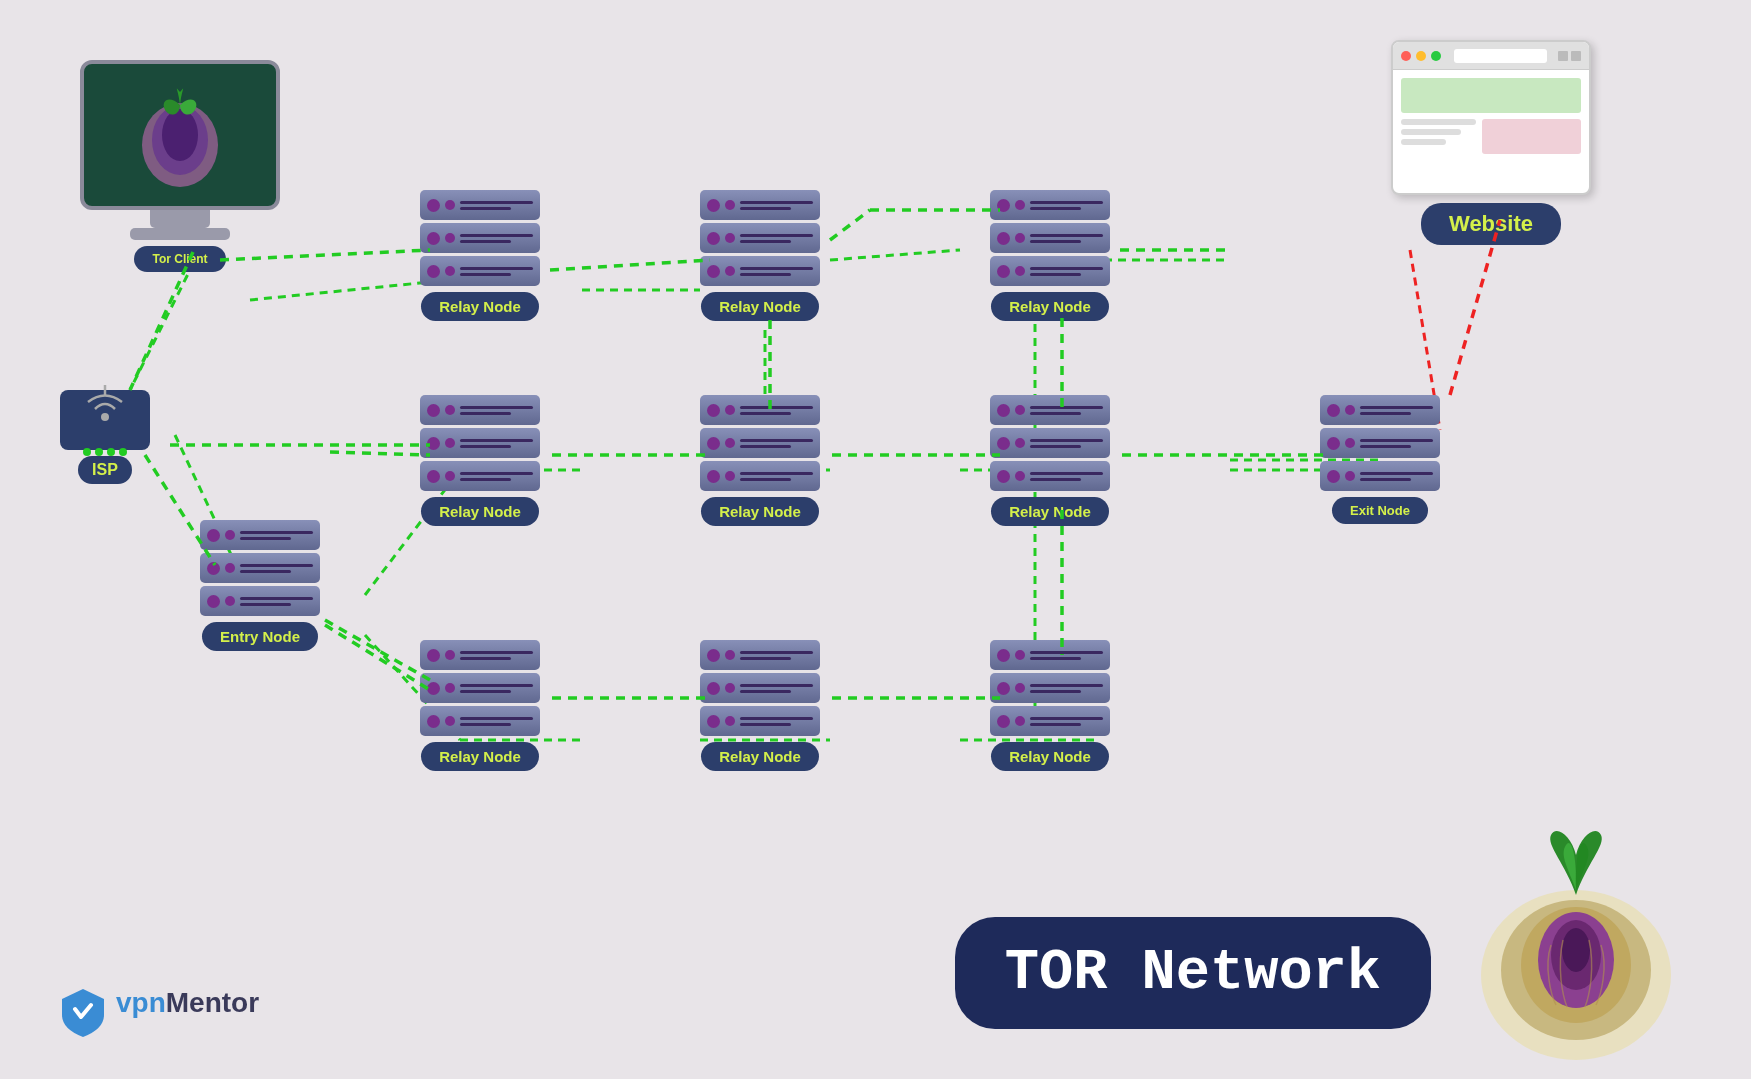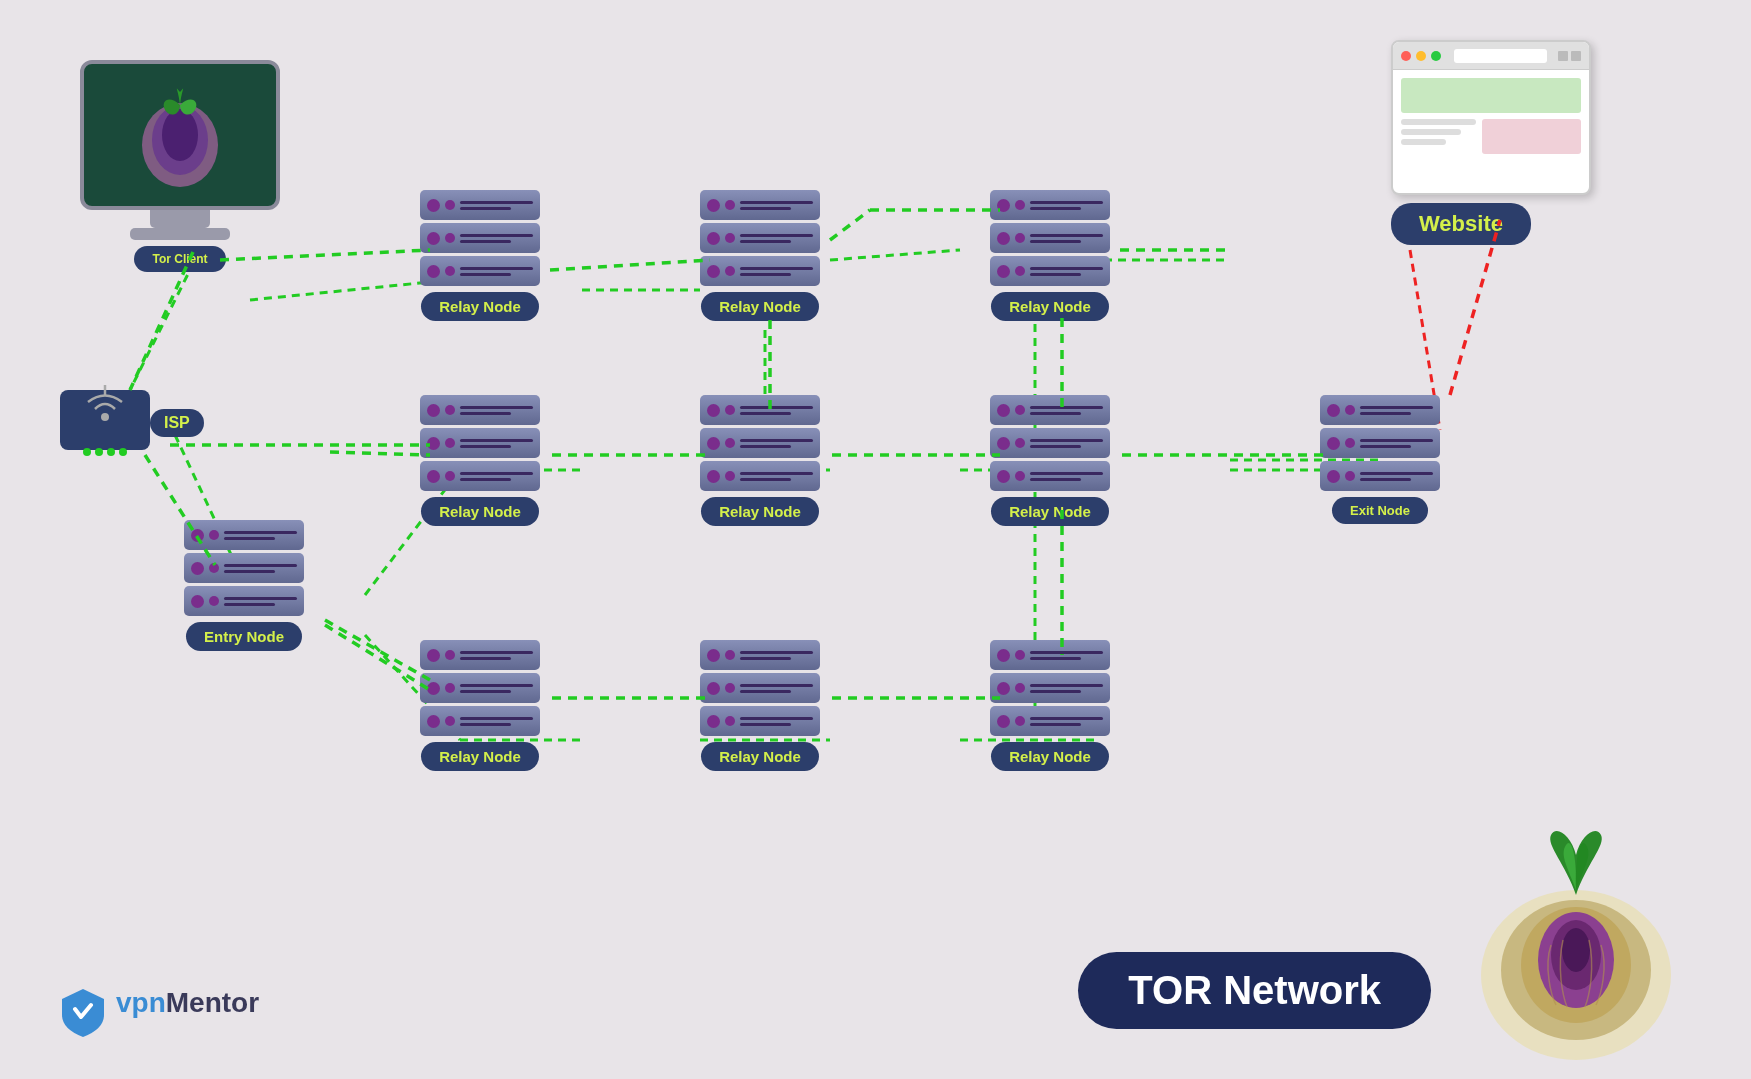--- a/index.html
+++ b/index.html
@@ -67,21 +67,21 @@
       background: #9a9aaa;
       border-radius: 5px;
     }
 
     
     .isp-router {
       position: absolute;
       top: 390px;
       left: 60px;
       display: flex;
-      flex-direction: row;
+      flex-direction: column;
       align-items: center;
     }
 
     .router-icon {
       width: 90px;
       height: 60px;
       background: #2c3e6b;
       border-radius: 8px;
       display: flex;
       flex-direction: column;
@@ -103,21 +103,21 @@
       border-radius: 50%;
     }
 
     
     .website-box {
       position: absolute;
       top: 40px;
       right: 160px;
       display: flex;
       flex-direction: column;
-      align-items: flex-start;
+      align-items: center;
     }
 
     .browser-window {
       width: 200px;
       height: 155px;
       background: white;
       border-radius: 8px;
       overflow: hidden;
       border: 2px solid #ccc;
       box-shadow: 3px 3px 8px rgba(0,0,0,0.2);
@@ -185,28 +185,28 @@
       gap: 10px;
     }
 
     
     .tor-network-badge {
       position: absolute;
       bottom: 50px;
       right: 320px;
       background: #1e2a5a;
       color: white;
-      font-size: 40px;
+      font-size: 57px;
       font-weight: 900;
-      padding: 16px 50px;
+      padding: 24px 50px;
       border-radius: 40px;
       display: flex;
       align-items: center;
       gap: 12px;
-      font-family: Liberation Sans, sans-serif;
+      font-family: Liberation Mono, monospace;
     }
 
     
     .node-wrapper {
       position: absolute;
       display: flex;
       flex-direction: column;
       align-items: center;
     }
 
@@ -339,21 +339,21 @@
       <div class="router-lights">
         <div class="router-light" style="background:#22cc22;"></div>
         <div class="router-light" style="background:#22cc22;"></div>
         <div class="router-light" style="background:#22cc22;"></div>
         <div class="router-light" style="background:#22cc22;"></div>
       </div>
     </div>
     <div class="node-badge" style="font-size:16px; padding:5px 14px;">ISP</div>
   </div>
 
-  <div class="node-wrapper" style="left:184px; top:520px;">
+  <div class="node-wrapper" style="left:200px; top:520px;">
     <div class="sstack">
       <div class="srv-block">
           <div class="srv-dot"></div>
           <div class="srv-dot-sm"></div>
           <div class="srv-lines">
             <div class="srv-line"></div>
             <div class="srv-line-s"></div>
           </div>
         </div>
       <div class="srv-block">

